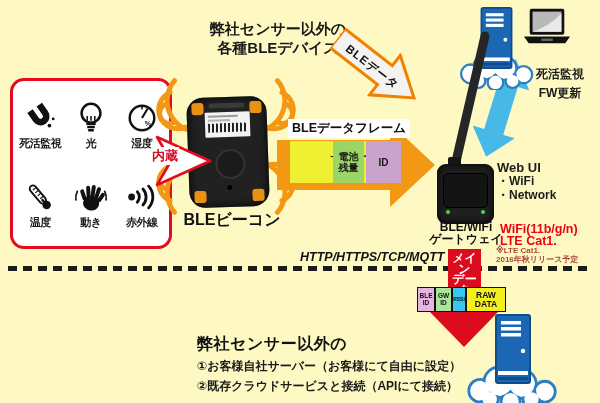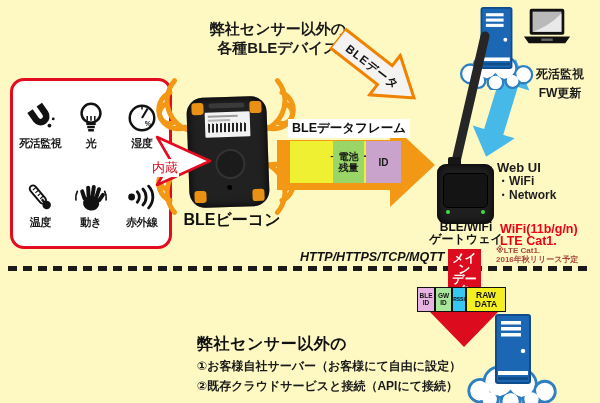--- a/index.html
+++ b/index.html
@@ -22,22 +22,22 @@
   .sensor-box{left:10px;top:78px;width:152px;height:157px;background:#fff;
               border:3px solid #e30b20;border-radius:14px;z-index:1;
               display:grid;grid-template-columns:1fr 1fr 1fr;grid-template-rows:1fr 1fr;
               padding:6px 2px 2px 2px;}
   .sensor-item{display:flex;flex-direction:column;align-items:center;justify-content:center;}
   .sensor-item svg{display:block;}
   .sensor-item .slbl{font-size:11px;font-weight:bold;color:#1a1a1a;margin-top:1px;letter-spacing:-0.5px;}
 
   
   .builtin-tail{left:155px;top:133px;width:58px;height:56px;z-index:6;}
-  .builtin-label{left:151px;top:147px;font-size:13px;font-weight:normal;color:#d50a1e;
-                 background:#fff;padding:0 1px;z-index:7;margin-top:12px;}
+  .builtin-label{left:151px;top:147px;font-size:13px;font-weight:bold;color:#d50a1e;
+                 background:#fff;padding:0 1px;z-index:7;}
 
   
   .beacon{left:188px;top:97px;width:80px;height:110px;background:#212121;border-radius:16px;
           transform:rotate(-2deg);z-index:4;box-shadow:inset 0 0 10px #000;}
   .beacon .slot{position:absolute;left:22px;top:6px;width:36px;height:5px;background:#3a3a3a;border-radius:3px;}
   .beacon .sticker{position:absolute;left:18px;top:15px;width:45px;height:25px;background:#f2f2f2;border-radius:1px;}
   .beacon .sticker .code{position:absolute;left:3px;top:11px;width:39px;height:9px;
       background:repeating-linear-gradient(90deg,#222 0 1.5px,transparent 1.5px 4px);}
   .beacon .sticker .tline{position:absolute;left:3px;top:3px;width:30px;height:2px;background:#9a9a9a;}
   .beacon .sticker .tline2{position:absolute;left:3px;top:6.5px;width:22px;height:2px;background:#b5b5b5;}

